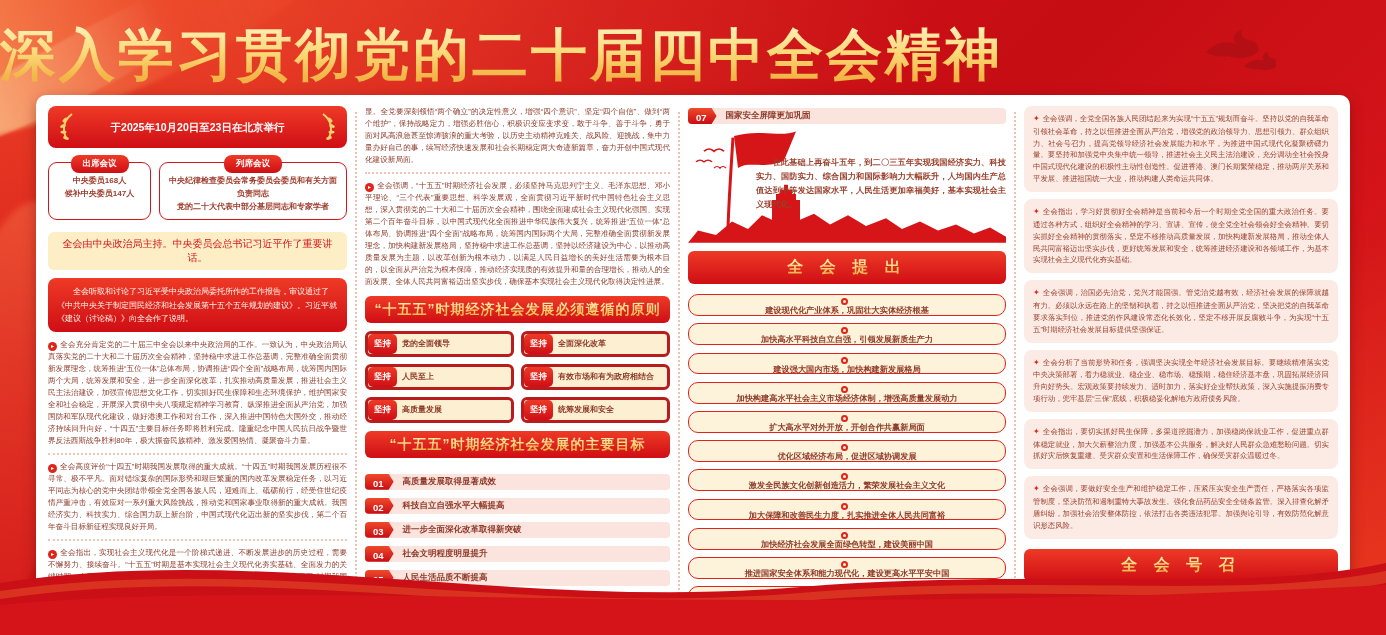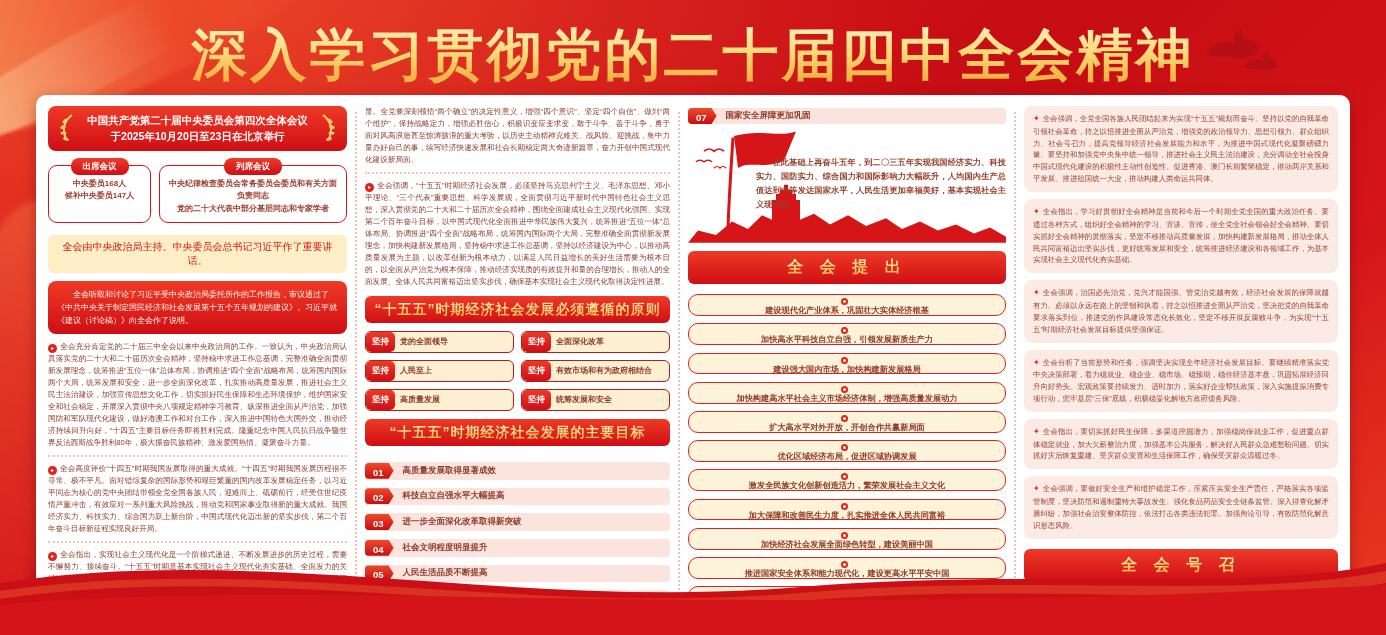--- a/index.html
+++ b/index.html
@@ -19,21 +19,21 @@
     background:linear-gradient(90deg, rgba(255,196,120,.75), rgba(255,120,60,.15) 60%, transparent); border-radius:50%; filter:blur(2px); }
   .ribbon.tl2{ left:-120px; top:30px; width:420px; height:60px; transform:rotate(-28deg);
     background:linear-gradient(90deg, rgba(255,230,180,.55), transparent 70%); border-radius:50%; filter:blur(1px); }
   .ribbon.left{ left:-60px; top:200px; width:140px; height:420px; transform:rotate(12deg);
     background:linear-gradient(180deg, rgba(255,150,90,.3), rgba(255,90,40,.12)); border-radius:40%; filter:blur(3px); }
 
   .bottom-wave{ position:absolute; left:0; bottom:0; width:1386px; height:110px; z-index:5; pointer-events:none; }
 
   .doves{ position:absolute; right:110px; top:22px; width:80px; height:55px; z-index:3; }
 
-  .title{ position:absolute; top:18px; left:0; width:100%; text-align:center; z-index:2;
+  .title{ position:absolute; top:18px; left:0; width:100%; z-index:2;
     font-size:56px; font-weight:900; letter-spacing:3px;
     background:linear-gradient(180deg,#fff3c0 5%,#fbda79 45%,#f3b84a 75%,#eda43c);
     -webkit-background-clip:text; background-clip:text; color:#f7cf6b; -webkit-text-fill-color:transparent;
     text-shadow:0 3px 4px rgba(120,10,5,.0); }
 
   .board{ position:absolute; left:36px; right:36px; top:95px; bottom:16px; z-index:1;
     background:#ffffff; border-radius:10px; box-shadow:0 4px 14px rgba(90,5,5,.35);
     display:flex; padding:11px 12px; overflow:hidden; }
 
   .vdiv{ flex:0 0 0; border-left:2px dotted #f0bfae; margin:6px 8px; }
@@ -75,21 +75,21 @@
   .bullet::before{ content:"▸"; }
 
   
   .banner-h{ background:linear-gradient(180deg,#ee3a26,#cf0e15); border-radius:6px; text-align:center;
     padding:4px 2px; margin:8px 0 8px; }
   .banner-h span{ font-size:14px; font-weight:700; letter-spacing:1px;
     background:linear-gradient(180deg,#fff0b8,#f9d574 55%,#efae42);
     -webkit-background-clip:text; background-clip:text; color:#f7cf6b; -webkit-text-fill-color:transparent; }
 
   .principles{ display:grid; grid-template-columns:1fr 1fr; gap:7px; }
-  .principle{ display:flex; align-items:stretch; background:#fdf0d2; border:1px solid #b91c1c;
+  .principle{ display:flex; align-items:stretch; background:#fdf0d2; border:3px solid #b91c1c;
     border-radius:6px; overflow:hidden; }
   .ptag{ background:linear-gradient(180deg,#ee3a26,#cf0e15); color:#fff; font-size:8.5px; font-weight:bold;
     padding:4px 6px; display:flex; align-items:center; border-radius:5px; }
   .plabel{ color:#8f3b2a; font-size:8px; font-weight:bold; display:flex; align-items:center; padding:0 5px; }
 
   .goal{ display:flex; align-items:center; background:#fbe3de; border-radius:4px; margin-top:8px; height:20px; }
   .goal .num{ background:linear-gradient(180deg,#f04a2a,#c90d12); color:#fff; font-weight:bold; font-size:9.5px;
     padding:0 10px 0 8px; height:16px; line-height:20px; border-radius:4px;
     clip-path:polygon(0 0, calc(100% - 5px) 0, 100% 50%, calc(100% - 5px) 100%, 0 100%); }
   .goal .gtext{ color:#8f3b2a; font-size:8.5px; font-weight:bold; margin-left:9px; }
@@ -142,21 +142,20 @@
     <div class="col col1">
       <div class="meet-banner">
         <svg class="laurel" viewBox="0 0 22 30">
           <path d="M16 2 C8 8 6 16 10 26" stroke="#f7cf6b" stroke-width="2" fill="none"></path>
           <ellipse cx="9" cy="8" rx="3" ry="1.6" fill="#f7cf6b" transform="rotate(-40 9 8)"></ellipse>
           <ellipse cx="7" cy="14" rx="3" ry="1.6" fill="#f7cf6b" transform="rotate(-20 7 14)"></ellipse>
           <ellipse cx="7.5" cy="20" rx="3" ry="1.6" fill="#f7cf6b" transform="rotate(0 7.5 20)"></ellipse>
           <ellipse cx="10" cy="26" rx="3" ry="1.6" fill="#f7cf6b" transform="rotate(20 10 26)"></ellipse>
         </svg>
         <div class="txt">
-          <div>中国共产党第二十届中央委员会第四次全体会议</div>
           <div>于2025年10月20日至23日在北京举行</div>
         </div>
         <svg class="laurel" viewBox="0 0 22 30" style="transform:scaleX(-1)">
           <path d="M16 2 C8 8 6 16 10 26" stroke="#f7cf6b" stroke-width="2" fill="none"></path>
           <ellipse cx="9" cy="8" rx="3" ry="1.6" fill="#f7cf6b" transform="rotate(-40 9 8)"></ellipse>
           <ellipse cx="7" cy="14" rx="3" ry="1.6" fill="#f7cf6b" transform="rotate(-20 7 14)"></ellipse>
           <ellipse cx="7.5" cy="20" rx="3" ry="1.6" fill="#f7cf6b" transform="rotate(0 7.5 20)"></ellipse>
           <ellipse cx="10" cy="26" rx="3" ry="1.6" fill="#f7cf6b" transform="rotate(20 10 26)"></ellipse>
         </svg>
       </div>

